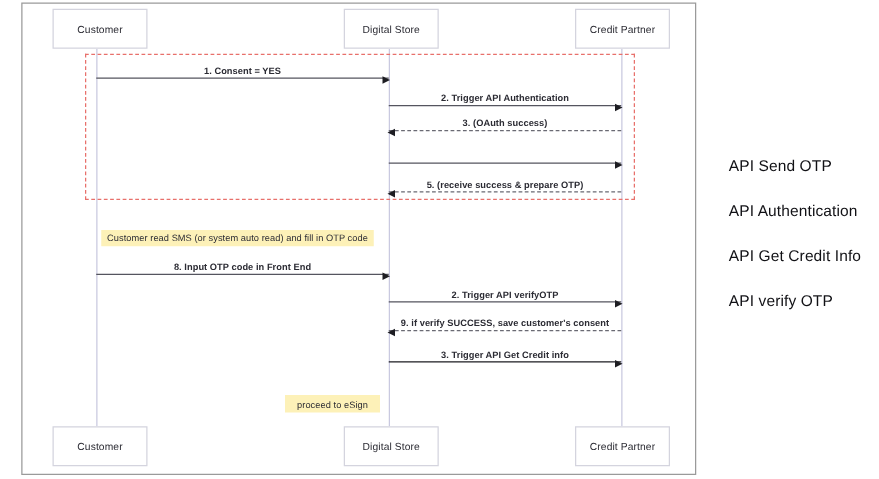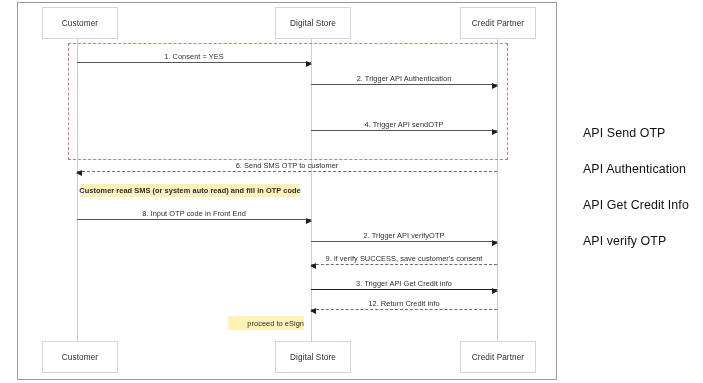--- a/index.html
+++ b/index.html
@@ -51,20 +51,21 @@
   .group-region {
     position: absolute;
     border: 1px dashed #e8706b;
     box-sizing: border-box;
     background: transparent;
   }
   
   .msg {
     position: absolute;
     height: 14px;
+    font-weight: bold;
   }
   .msg .line {
     position: absolute;
     left: 0;
     bottom: 0;
     height: 0;
     width: 100%;
   }
   .msg .line.solid {
     border-top: 1px solid #55555f;
@@ -161,35 +162,39 @@
       <span class="line solid"></span>
       <span class="arrowhead right"></span>
     </div>
 
     <div class="msg" style="left:293px; top:68px; width:186px;">
       <span class="label">2. Trigger API Authentication</span>
       <span class="line solid"></span>
       <span class="arrowhead right"></span>
     </div>
 
-
-    <div class="msg" style="left:293px; top:114px; width:186px;">
-      <span class="label">4. Trigger API sendOTP</span>
-      <span class="line solid"></span>
-      <span class="arrowhead right"></span>
-    </div>
-
-
-    <div class="msg" style="left:59px; top:155px; width:420px;">
-      <span class="label">6. Send SMS OTP to customer</span>
+    <div class="msg" style="left:293px; top:88px; width:186px;">
+      <span class="label">3. (OAuth success)</span>
       <span class="line dashed"></span>
       <span class="arrowhead left"></span>
     </div>
 
-    <div class="note" style="left:63px; top:181px; width:218px; height:13px;font-weight:bold;">
+    <div class="msg" style="left:293px; top:114px; width:186px;">
+      <span class="line solid"></span>
+      <span class="arrowhead right"></span>
+    </div>
+
+    <div class="msg" style="left:293px; top:137px; width:186px;">
+      <span class="label">5. (receive success &amp; prepare OTP)</span>
+      <span class="line dashed"></span>
+      <span class="arrowhead left"></span>
+    </div>
+
+
+    <div class="note" style="left:63px; top:181px; width:218px; height:13px;">
       <span>Customer read SMS (or system auto read) and fill in OTP code</span>
     </div>
 
     <div class="msg" style="left:59px; top:203px; width:234px;">
       <span class="label">8. Input OTP code in Front End</span>
       <span class="line solid"></span>
       <span class="arrowhead right"></span>
     </div>
 
     <div class="msg" style="left:293px; top:225px; width:186px;">
@@ -203,27 +208,22 @@
       <span class="line dashed"></span>
       <span class="arrowhead left"></span>
     </div>
 
     <div class="msg" style="left:293px; top:273px; width:186px;">
       <span class="label">3. Trigger API Get Credit info</span>
       <span class="line solid-bold"></span>
       <span class="arrowhead right"></span>
     </div>
 
-    <div class="msg" style="left:293px; top:293px; width:186px;">
-      <span class="label">12. Return Credit info</span>
-      <span class="line dashed"></span>
-      <span class="arrowhead left"></span>
-    </div>
-
-    <div class="note" style="left:210px; top:313px; width:76px; height:14px;justify-content:flex-end;">
+
+    <div class="note" style="left:210px; top:313px; width:76px; height:14px;">
       <span>proceed to eSign</span>
     </div>
 
     <div class="actor-box" style="left:24px; top:338px; width:76px; height:32px;">
       <span>Customer</span>
     </div>
     <div class="actor-box" style="left:257px; top:338px; width:76px; height:32px;">
       <span>Digital Store</span>
     </div>
     <div class="actor-box" style="left:442px; top:338px; width:76px; height:32px;">

